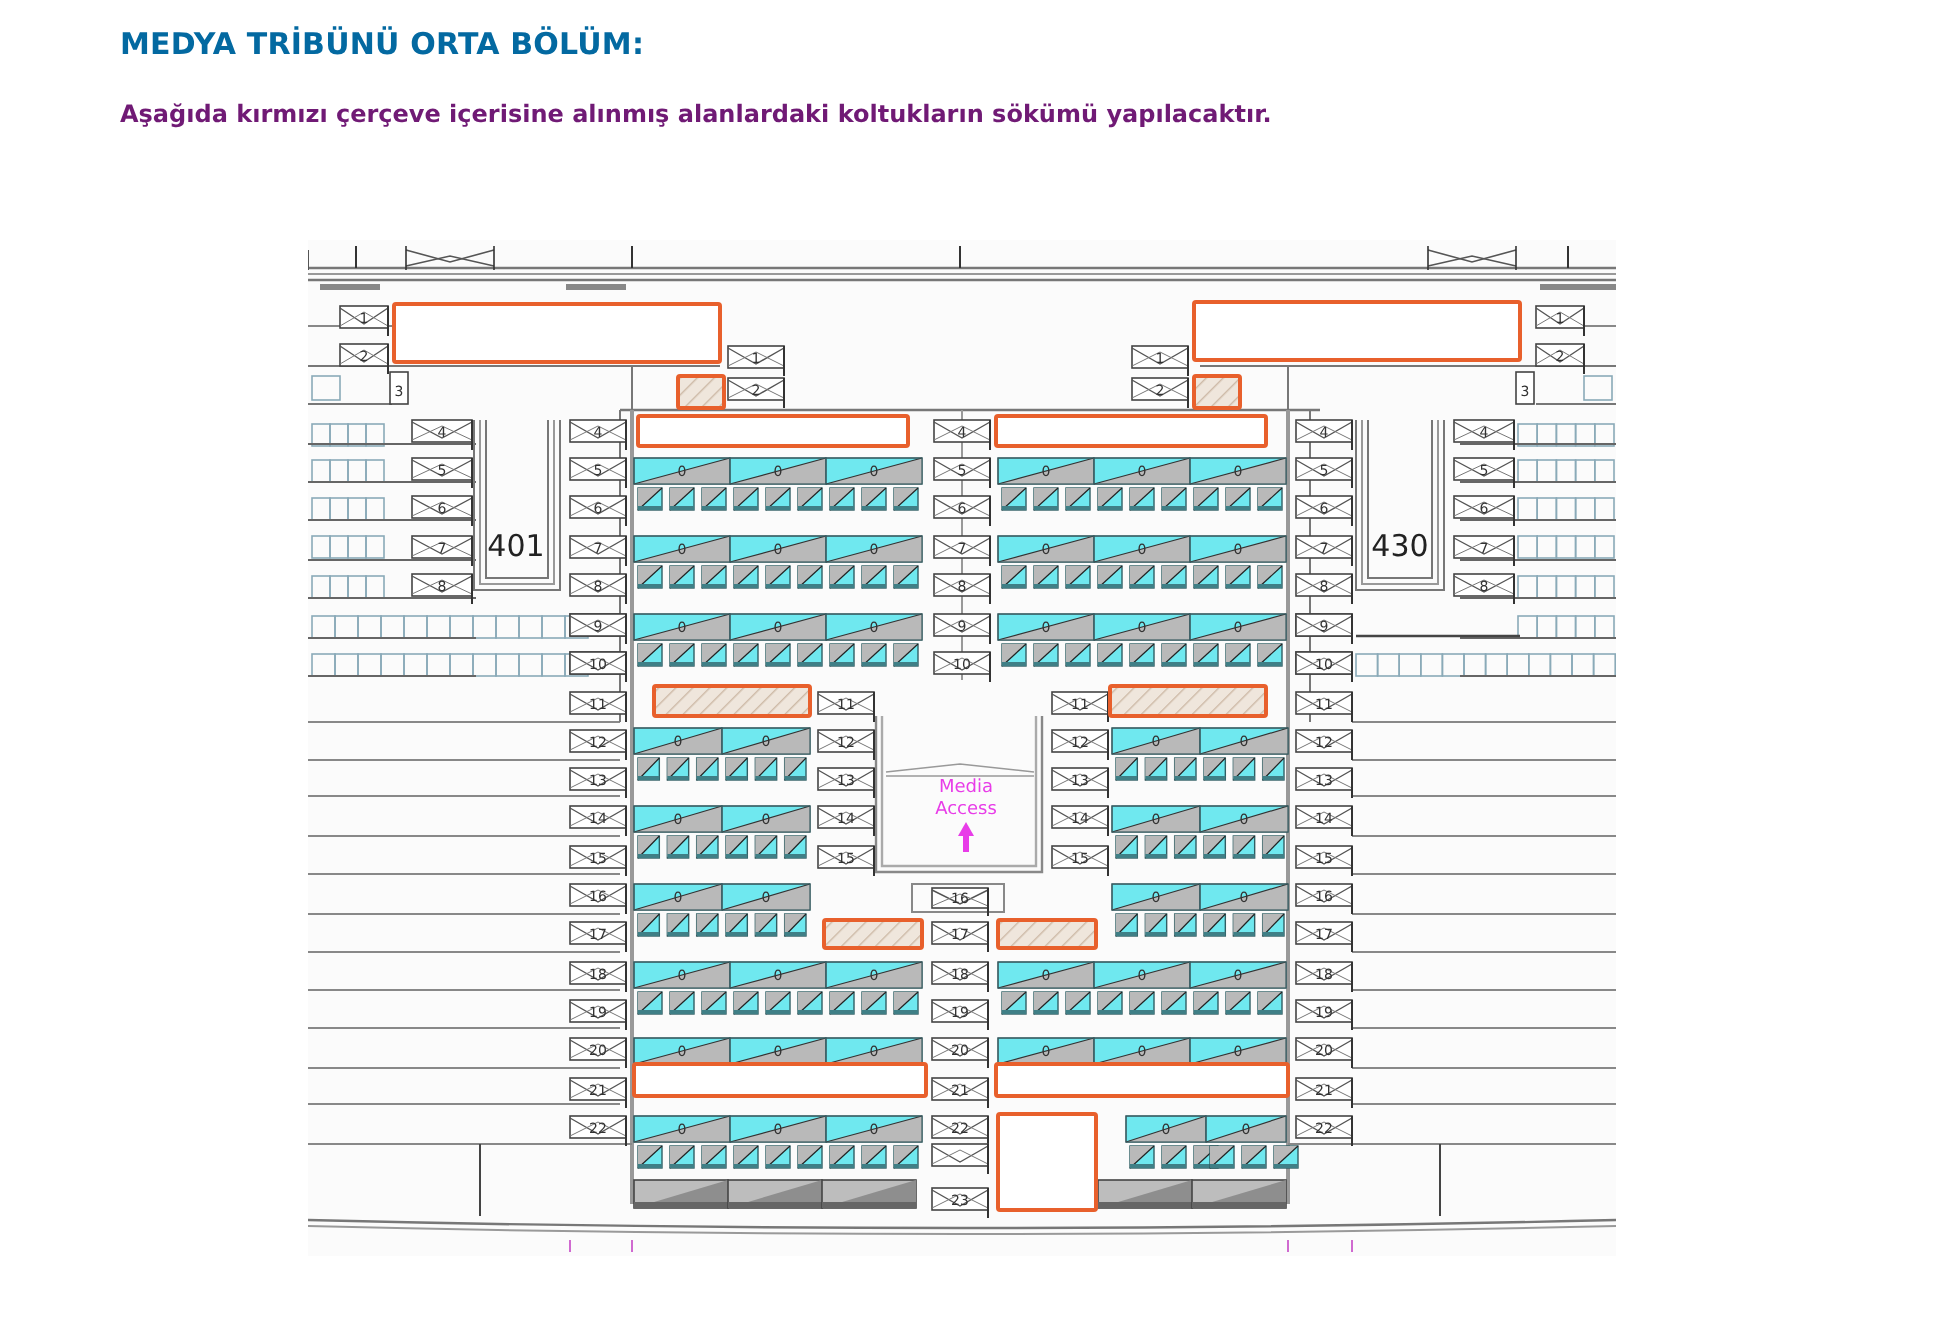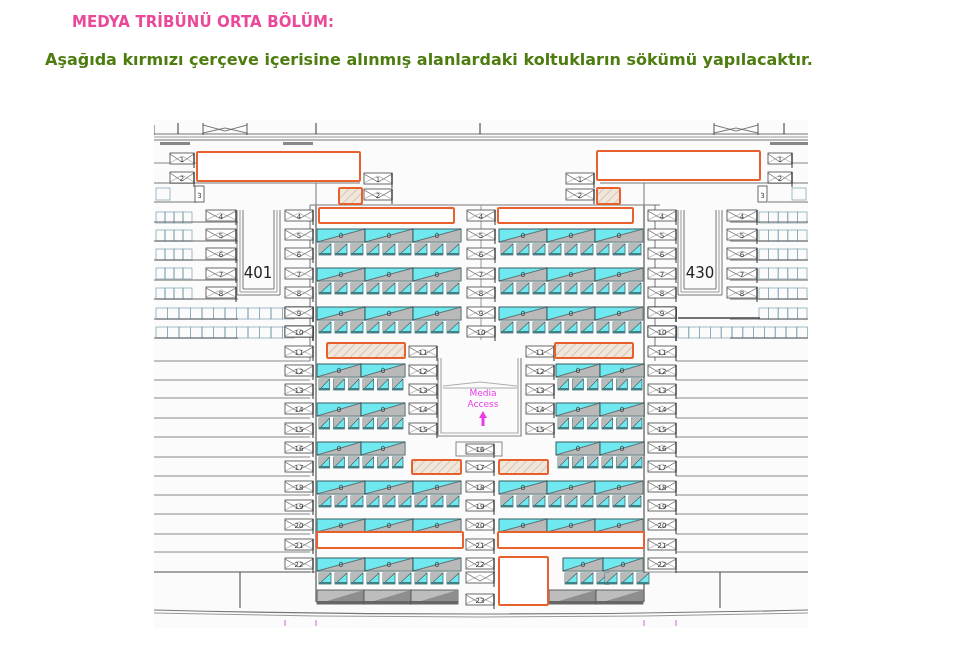--- a/index.html
+++ b/index.html
@@ -1,18 +1,18 @@
 <!DOCTYPE html>
 <html><head>
 <meta charset="utf-8">
 <style>
   html, body { margin: 0; padding: 0; background: #ffffff; }
   body { width: 970px; height: 661px; position: relative; overflow: hidden; font-family: "DejaVu Sans", sans-serif; }
-  .title { position: absolute; left: 60px; top: 13px; font-size: 15px; font-weight: bold; color: #ec4899; letter-spacing: 0.1px; margin-left: 12px; }
-  .subtitle { position: absolute; left: 45px; top: 50px; font-size: 16px; font-weight: bold; color: #4d7c0f; }
+  .title { position: absolute; left: 60px; top: 13px; font-size: 15px; font-weight: bold; color: #0369a1; letter-spacing: 0.1px; }
+  .subtitle { position: absolute; left: 60px; top: 50px; font-size: 12px; font-weight: bold; color: #701a75; }
   .plan { position: absolute; left: 154px; top: 120px; width: 654px; height: 508px; background: #fbfbfb; }
   svg { display: block; }
   .lbl { font-family: "DejaVu Sans", sans-serif; }
 </style>
 </head>
 <body>
 
 <div class="title">MEDYA TRİBÜNÜ ORTA BÖLÜM:</div>
 <div class="subtitle">Aşağıda kırmızı çerçeve içerisine alınmış alanlardaki koltukların sökümü yapılacaktır.</div>
 

